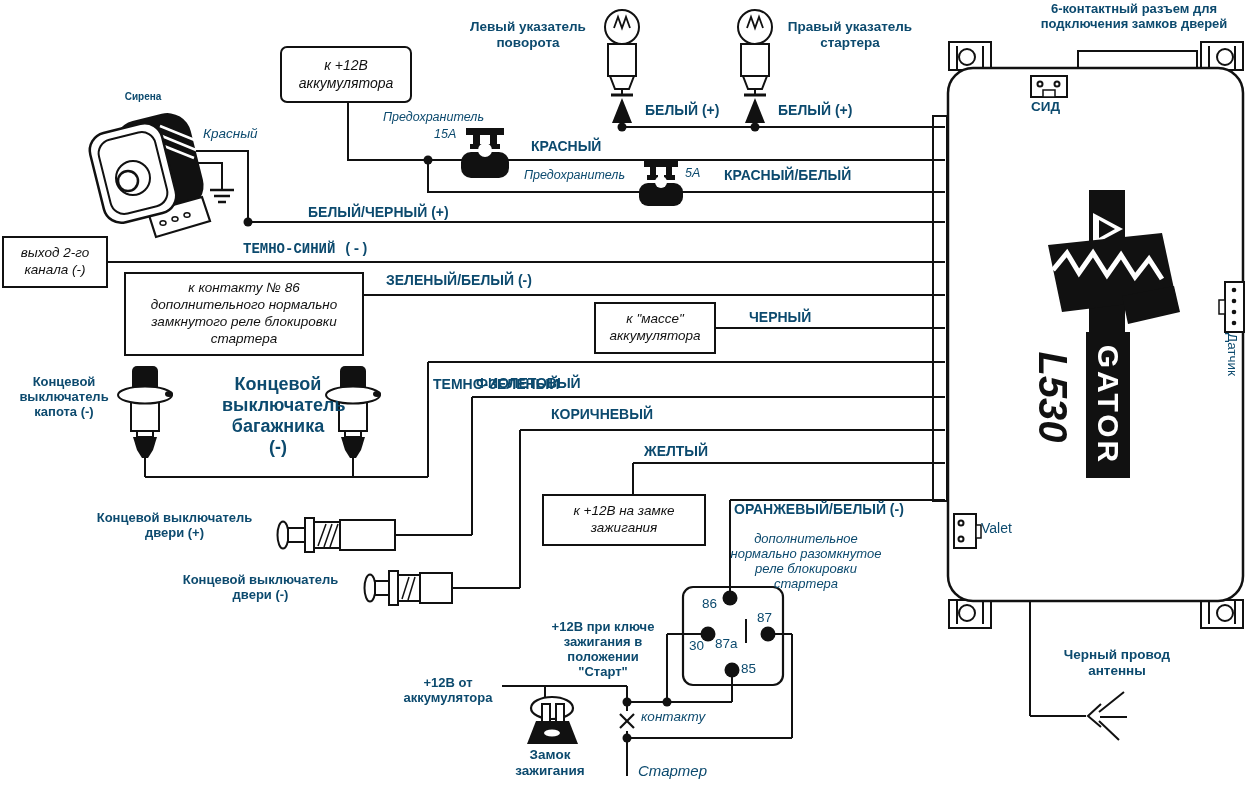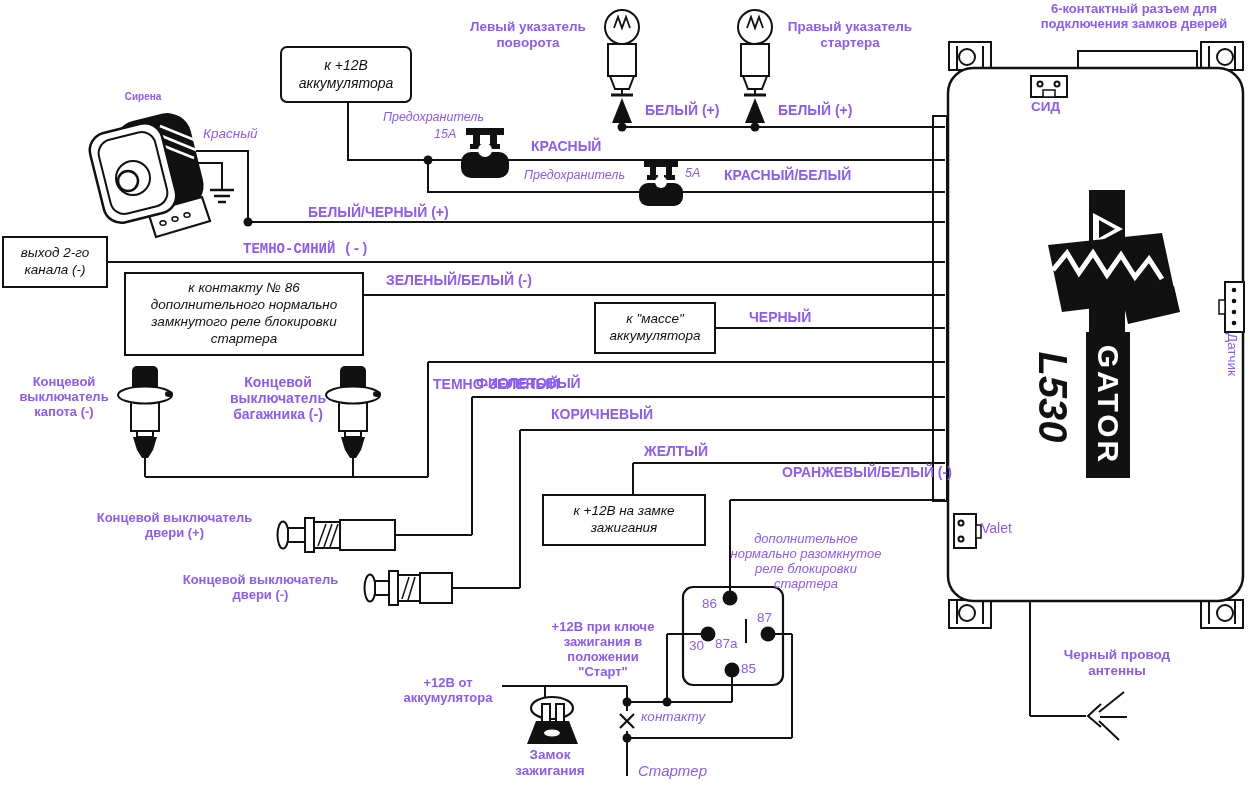--- a/index.html
+++ b/index.html
@@ -1,19 +1,19 @@
 <!DOCTYPE html>
 <html><head>
 <meta charset="utf-8">
 <style>
   html,body{margin:0;padding:0;background:#fff;}
   #canvas{position:relative;width:1250px;height:785px;background:#fff;overflow:hidden;
           font-family:"Liberation Sans",sans-serif;color:#111;}
   #canvas svg{position:absolute;left:0;top:0;}
-  .lbl{position:absolute;white-space:pre-line;line-height:1.16;color:#8b5cf6;}
+  .lbl{position:absolute;white-space:pre-line;line-height:1.16;color:#0c4a6e;}
   .b{font-weight:bold;}
   .i{font-style:italic;}
   .c{text-align:center;}
   .box{position:absolute;border:2px solid #111;background:#fff;display:flex;
        align-items:center;justify-content:center;text-align:center;
        font-style:italic;line-height:1.25;padding:2px 4px;box-sizing:border-box;}
   .vert{writing-mode:vertical-rl;}
 </style>
 </head>
 <body>
@@ -261,30 +261,30 @@
 <div class="lbl b" style="left:531px;top:138px;font-size:14px;">КРАСНЫЙ</div>
 <div class="lbl b" style="left:724px;top:167px;font-size:14px;">КРАСНЫЙ/БЕЛЫЙ</div>
 <div class="lbl b" style="left:308px;top:204px;font-size:14px;">БЕЛЫЙ/ЧЕРНЫЙ (+)</div>
 <div class="lbl b" style="left:243px;top:241px;font-size:14px;font-family:Liberation Mono, monospace;">ТЕМНО-СИНИЙ (-)</div>
 <div class="lbl b" style="left:386px;top:272px;font-size:14px;">ЗЕЛЕНЫЙ/БЕЛЫЙ (-)</div>
 <div class="lbl b" style="left:749px;top:309px;font-size:14px;">ЧЕРНЫЙ</div>
 <div class="lbl b" style="left:433px;top:340px;font-size:14px;margin-top:36px;">ТЕМНО-ЗЕЛЕНЫЙ</div>
 <div class="lbl b" style="left:476px;top:375px;font-size:14px;">ФИОЛЕТОВЫЙ</div>
 <div class="lbl b" style="left:551px;top:406px;font-size:14px;">КОРИЧНЕВЫЙ</div>
 <div class="lbl b" style="left:644px;top:443px;font-size:14px;">ЖЕЛТЫЙ</div>
-<div class="lbl b" style="left:734px;top:464px;font-size:14px;margin-left:48px;">ОРАНЖЕВЫЙ/БЕЛЫЙ (-)</div>
+<div class="lbl b" style="left:734px;top:501px;font-size:14px;">ОРАНЖЕВЫЙ/БЕЛЫЙ (-)</div>
 
 <div class="box" style="left:280px;top:46px;width:132px;height:57px;font-size:14px;border-radius:7px;">к +12В аккумулятора</div>
 <div class="box" style="left:2px;top:236px;width:106px;height:52px;font-size:13.5px;font-style:italic;">выход 2-го канала (-)</div>
 <div class="box" style="left:124px;top:272px;width:240px;height:84px;font-size:13.5px;">к  контакту № 86 дополнительного нормально замкнутого реле блокировки стартера</div>
 <div class="box" style="left:594px;top:302px;width:122px;height:52px;font-size:13.5px;">к  "массе" аккумулятора</div>
 <div class="box" style="left:542px;top:494px;width:164px;height:52px;font-size:13.5px;">к +12В на замке зажигания</div>
 
 <div class="lbl b c" style="left:8px;top:374px;width:112px;font-size:13px;">Концевой выключатель капота (-)</div>
-<div class="lbl b c" style="left:222px;top:374px;width:112px;font-size:14px;">Концевой выключатель багажника (-)</div>
+<div class="lbl b c" style="left:222px;top:374px;width:112px;font-size:18px;">Концевой выключатель багажника (-)</div>
 <div class="lbl b c" style="left:82px;top:510px;width:185px;font-size:13px;">Концевой выключатель двери (+)</div>
 <div class="lbl b c" style="left:168px;top:572px;width:185px;font-size:13px;">Концевой выключатель двери (-)</div>
 
 <div class="lbl i c" style="left:722px;top:531px;width:168px;font-size:13px;">дополнительное нормально разомкнутое реле блокировки стартера</div>
 <div class="lbl" style="left:702px;top:596px;font-size:13.5px;">86</div>
 <div class="lbl" style="left:689px;top:638px;font-size:13.5px;">30</div>
 <div class="lbl" style="left:757px;top:610px;font-size:13.5px;">87</div>
 <div class="lbl" style="left:715px;top:636px;font-size:13.5px;">87a</div>
 <div class="lbl" style="left:741px;top:661px;font-size:13.5px;">85</div>
 

